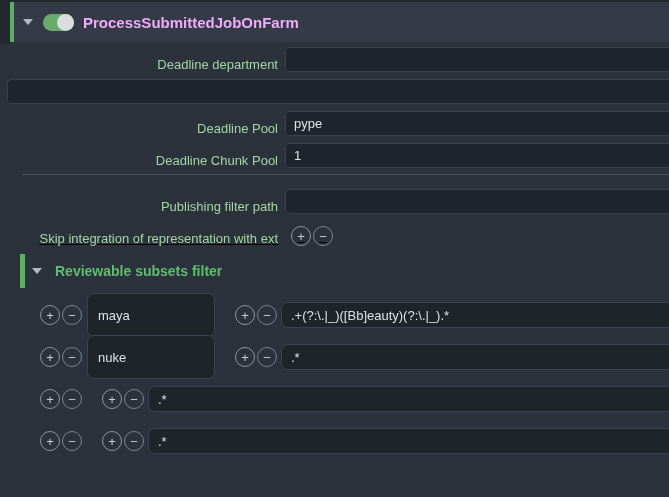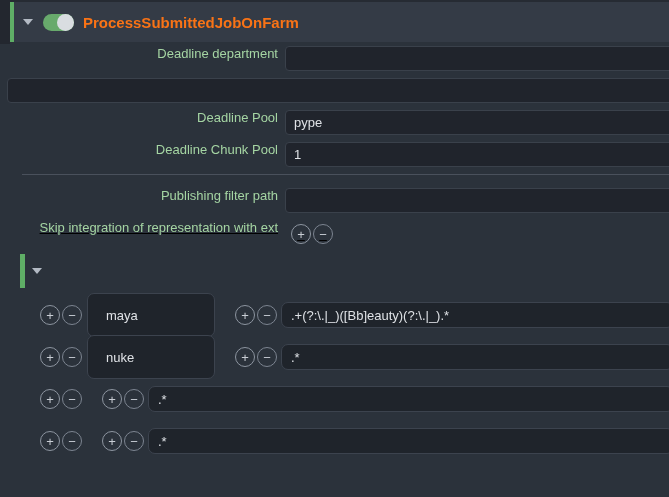--- a/index.html
+++ b/index.html
@@ -33,25 +33,25 @@
   }
   .toggle {
     width: 31px; height: 17px; border-radius: 9px;
     background: #68aa6c; margin-left: 10px; position: relative; cursor: pointer;
   }
   .toggle .knob {
     position: absolute; right: 0; top: 0;
     width: 17px; height: 17px; border-radius: 50%;
     background: #d9dde1;
   }
-  .group-title { margin-left: 9px; color: #f97316; font-weight: bold; font-size: 15px; }
+  .group-title { margin-left: 9px; color: #f0abfc; font-weight: bold; font-size: 15px; }
 
   
   .form-area { margin-top: 4px; }
-  .form-row { display: flex; align-items: flex-start; height: 26px; margin-bottom: 6px; }
+  .form-row { display: flex; align-items: flex-end; height: 26px; margin-bottom: 6px; }
   .label-col {
     width: 278px; flex-shrink: 0;
     text-align: right;
     color: #a5d5a3; font-size: 13px;
   }
   .field-input {
     flex: 1; margin-left: 7px; margin-right: -5px;
     height: 25px;
     background: #20242c;
     border: 1px solid #3a414b;
@@ -91,21 +91,21 @@
   .list-row { display: flex; align-items: center; height: 26px; margin: 0 0 16px 40px; }
   .btn-pair { display: flex; gap: 2px; flex-shrink: 0; }
   .key-input {
     width: 128px; flex-shrink: 0;
     margin-left: 5px;
     height: 44px;
     background: #1f242b;
     border: 1px solid #3c434e;
     border-radius: 7px;
     color: #dfe2e6; font-size: 13px;
-    padding: 0 18px;
+    padding: 0 10px;
     outline: none;
   }
   .btn-pair.second { margin-left: 20px; }
   .value-input {
     flex: 1; margin-left: 4px; margin-right: -5px;
     height: 26px;
     background: #1f242b;
     border: 1px solid #3c434e;
     border-radius: 7px;
     color: #dfe2e6; font-size: 13px;
@@ -161,20 +161,21 @@
     <div class="skip-buttons">
       <button class="circle-btn">+</button>
       <button class="circle-btn minus">−</button>
     </div>
   </div>
 
 </div>
 
 <div class="section-header">
   <div class="arrow-down"></div>
+  <span class="section-title">Reviewable subsets filter</span>
 </div>
 
 <div class="list-area">
 
   <div class="list-row">
     <div class="btn-pair">
       <button class="circle-btn">+</button>
       <button class="circle-btn minus">−</button>
     </div>
     <input class="key-input" type="text" value="maya" style="">

